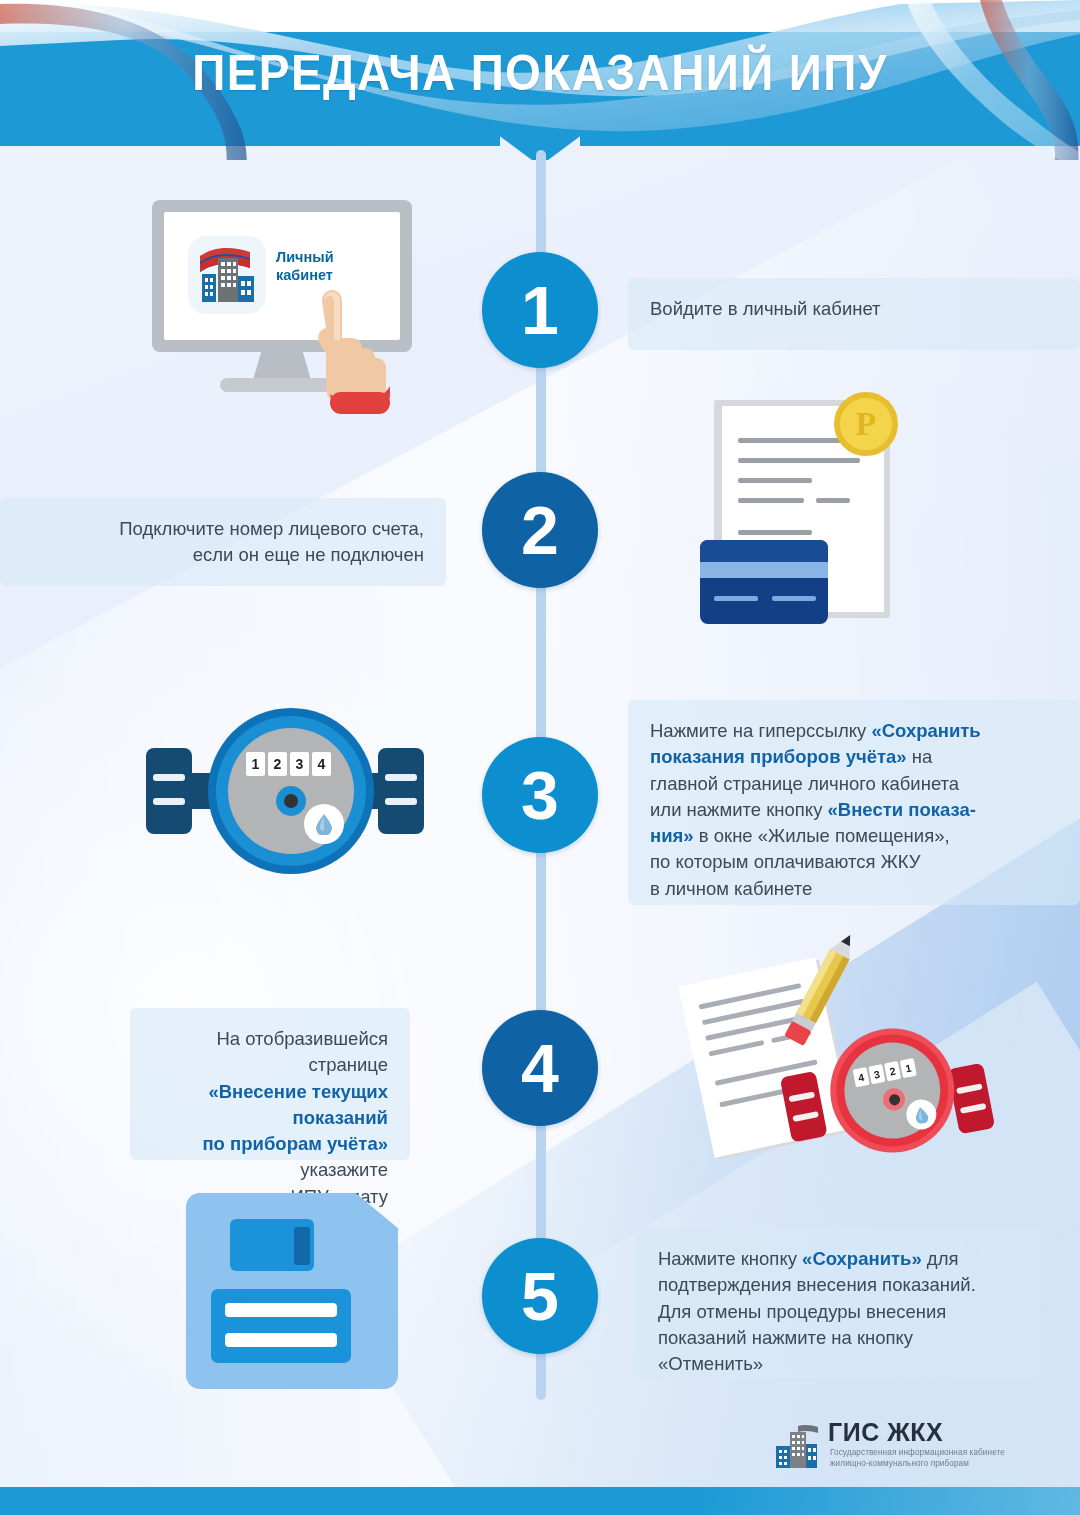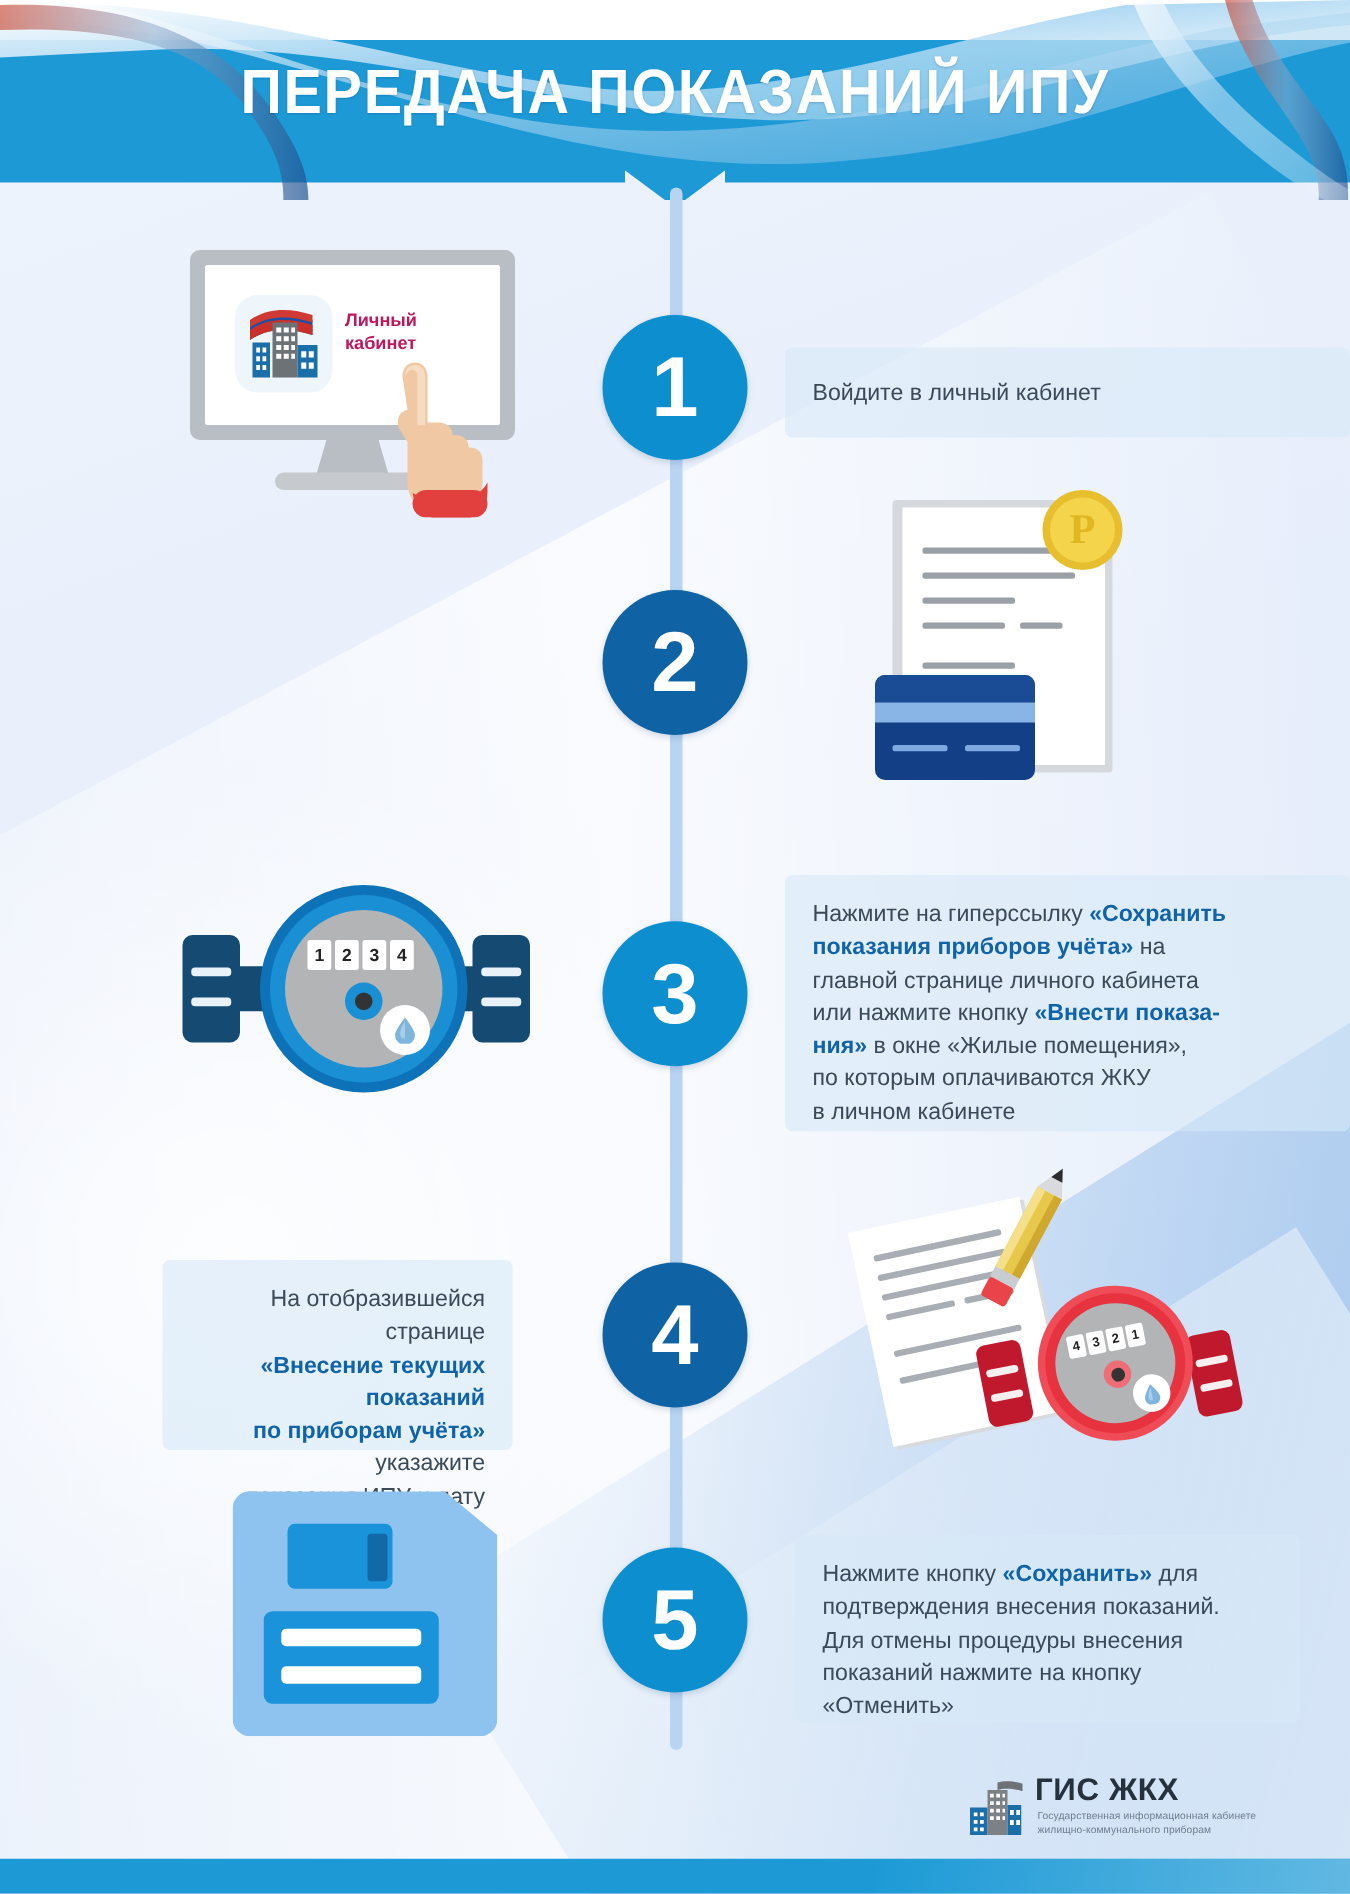--- a/index.html
+++ b/index.html
@@ -59,21 +59,21 @@
   .txt.right{text-align:right;}
 
   
   .mon{position:absolute;left:152px;top:200px;width:260px;height:215px;}
   .mon-body{position:absolute;left:0;top:0;width:260px;height:152px;background:#b9bec4;border-radius:8px;}
   .mon-screen{position:absolute;left:12px;top:12px;width:236px;height:128px;background:#fff;border-radius:2px;}
   .mon-neck{position:absolute;left:101px;top:152px;width:58px;height:28px;background:#b9bec4;
     clip-path:polygon(14% 0,86% 0,100% 100%,0 100%);}
   .mon-base{position:absolute;left:68px;top:178px;width:124px;height:14px;background:#c6cace;border-radius:7px;}
   .lk-logo{position:absolute;left:24px;top:24px;width:78px;height:78px;background:#eef5fb;border-radius:18px;overflow:hidden;}
-  .lk-text{position:absolute;left:112px;top:36px;width:108px;color:#be185d;font-size:14.5px;
+  .lk-text{position:absolute;left:112px;top:36px;width:108px;color:#0369a1;font-size:14.5px;
     font-weight:bold;line-height:1.25;}
   .hand{position:absolute;left:150px;top:82px;width:92px;height:132px;z-index:4;}
 
   
   .bill{position:absolute;left:700px;top:392px;width:200px;height:245px;}
   .doc-shadow{position:absolute;left:14px;top:8px;width:176px;height:218px;background:#d5d9dd;border-radius:3px;}
   .doc-page{position:absolute;left:22px;top:14px;width:162px;height:206px;background:#fff;}
   .doc-line{position:absolute;height:5px;background:#9aa0a6;border-radius:2px;}
   .coin{position:absolute;left:134px;top:0px;width:64px;height:64px;border-radius:50%;
     background:#f4d44b;border:6px solid #e7bf2e;box-sizing:border-box;
@@ -250,21 +250,21 @@
       <path d="M30,8 C36,8 40,13 40,19 L40,56 L48,56 C56,56 60,60 60,66 L62,66 C69,66 73,70 73,76 L74,76
                C80,76 84,80 84,86 L84,104 C84,118 74,128 58,128 L48,128 C34,128 24,118 24,104
                L24,72 L18,62 C14,55 17,47 24,46 L20,19 C20,13 24,8 30,8 Z" fill="#f0c9a4"></path>
       <path d="M30,10 C35,10 38,14 38,19 L38,58 L32,58 L32,19 C32,14 27,12 24,16 L22,19 C22,14 25,10 30,10 Z" fill="#f6dcc2"></path>
       <path d="M28,112 C30,126 40,134 54,134 L64,134 C78,134 88,126 88,112 L88,104
                C88,104 80,120 58,120 C40,120 30,114 28,112 Z" fill="#e2403f"></path>
       <rect x="28" y="110" width="60" height="22" rx="11" fill="#e2403f"></rect>
     </svg>
   </div>
 
-  <div class="txt" style="left:628px;top:278px;width:452px;height:72px;display:flex;align-items:center;">
+  <div class="txt" style="left:628px;top:278px;width:452px;height:72px;display:flex;">
     <span>Войдите в личный кабинет</span>
   </div>
 
   <div class="bill">
     <div class="doc-shadow"></div>
     <div class="doc-page">
       <div class="doc-line" style="left:16px;top:32px;width:122px;"></div>
       <div class="doc-line" style="left:16px;top:52px;width:122px;"></div>
       <div class="doc-line" style="left:16px;top:72px;width:74px;"></div>
       <div class="doc-line" style="left:16px;top:92px;width:66px;"></div>
@@ -273,20 +273,23 @@
     </div>
     <div class="coin">P</div>
     <div class="card">
       <div class="card-top"></div>
       <div class="card-stripe"></div>
       <div class="card-num" style="left:14px;top:56px;width:44px;"></div>
       <div class="card-num" style="left:72px;top:56px;width:44px;"></div>
     </div>
   </div>
 
+  <div class="txt right" style="left:0px;top:498px;width:446px;height:88px;">
+    <span>Подключите номер лицевого счета,<br>если он еще не подключен</span>
+  </div>
 
   <div class="meter">
     <div class="m-pipe" style="left:42px;top:73px;"></div>
     <div class="m-pipe" style="left:218px;top:73px;"></div>
     <div class="m-flange" style="left:6px;top:48px;">
       <i style="top:26px;"></i>
         <i style="top:50px;"></i>
     </div>
     <div class="m-flange" style="left:238px;top:48px;">
       <i style="top:26px;"></i>

